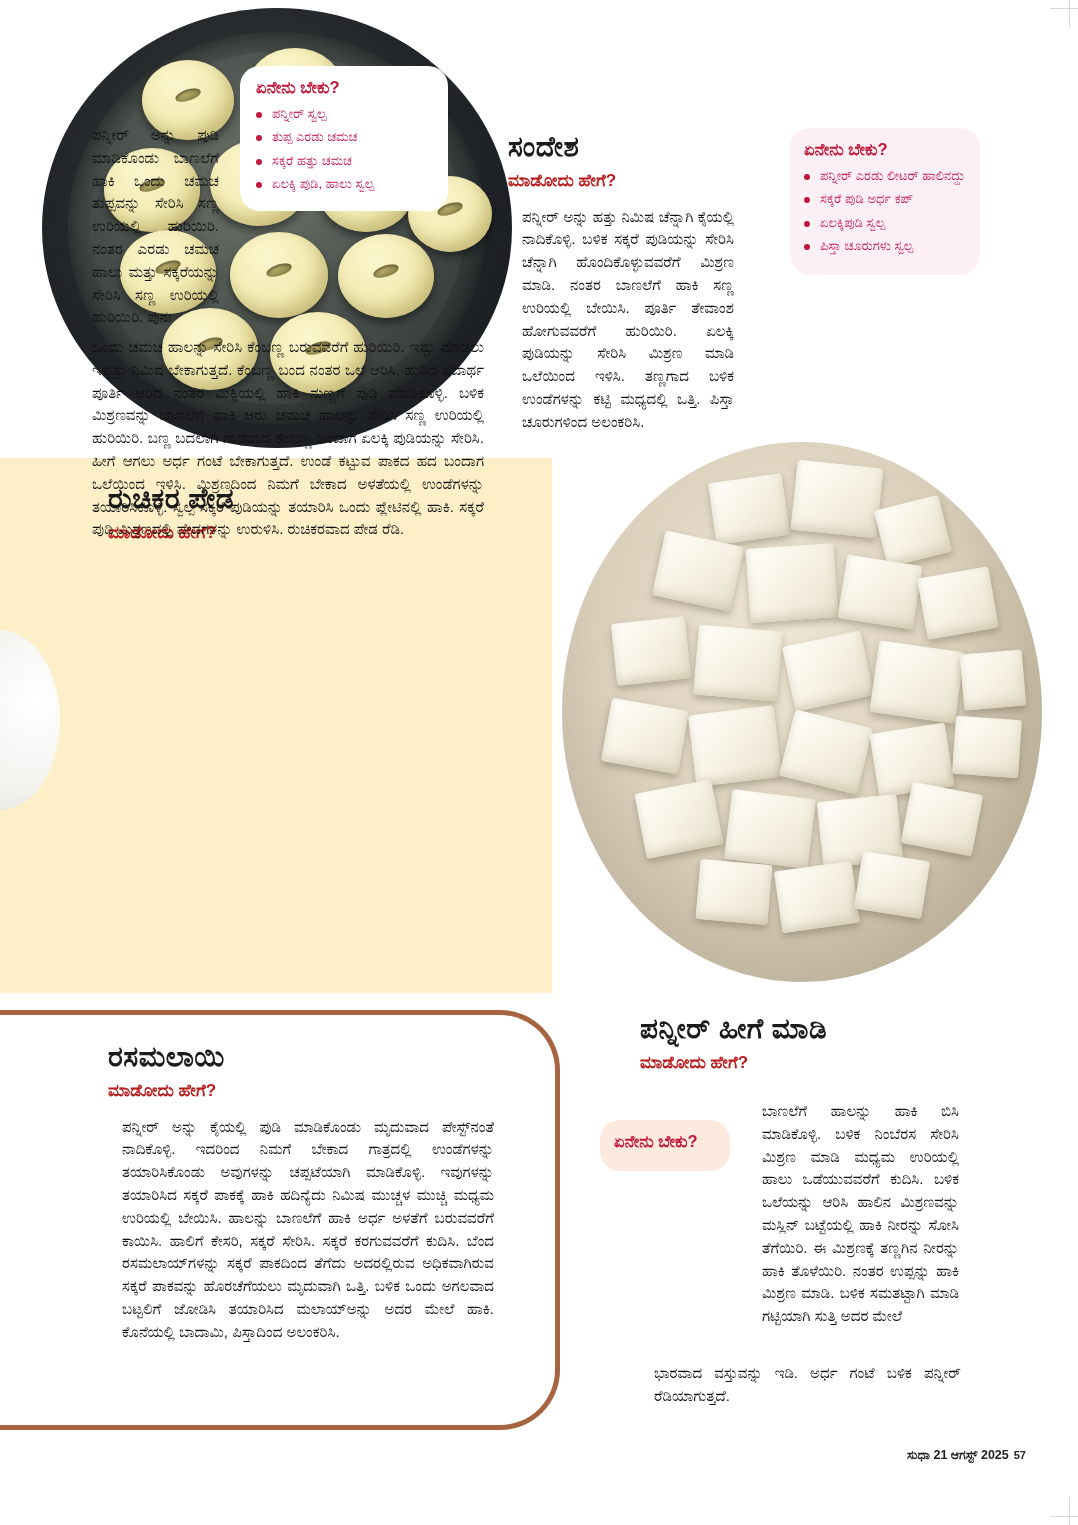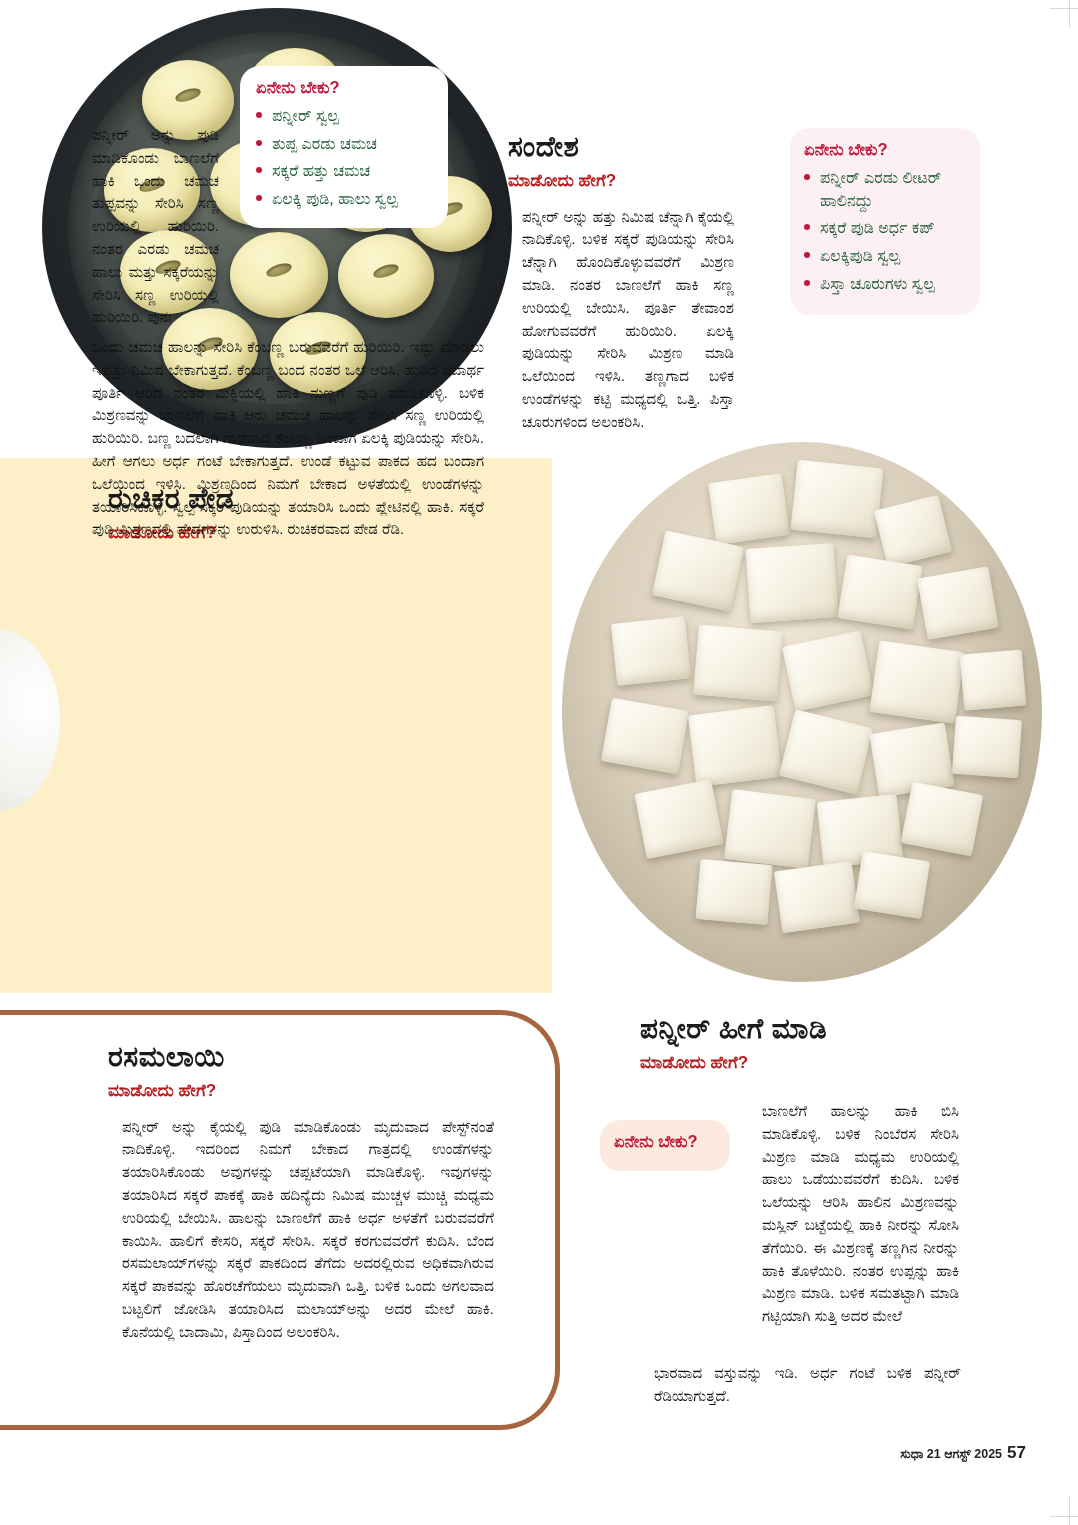--- a/index.html
+++ b/index.html
@@ -45,23 +45,23 @@
   .ing-title {
     font-size: 16.5px;
     font-weight: bold;
     color: #c0173a;
     margin: 0 0 8px 0;
   }
   .ing-list { list-style: none; margin: 0; padding: 0; }
   .ing-list li {
     position: relative;
     padding-left: 16px;
-    font-size: 16px;
+    font-size: 13px;
     line-height: 1.42;
-    color: #14532d;
+    color: #be185d;
     margin-bottom: 5px;
   }
   .ing-list li::before {
     content: "";
     position: absolute;
     left: 0; top: 7px;
     width: 6px; height: 6px;
     border-radius: 50%;
     background: #c0173a;
   }
@@ -170,21 +170,21 @@
   #pan-title { position: absolute; left: 640px; top: 1012px; width: 400px; }
   #pan-ings  { position: absolute; left: 600px; top: 1120px; width: 130px; background:#fdeadf; padding: 12px 12px 12px 14px; }
   #pan-col   { position: absolute; left: 748px; top: 1086px; width: 225px; }
   #pan-wide  { position: absolute; left: 640px; top: 1348px; width: 335px; }
 
   
   #footer {
     position: absolute; right: 52px; bottom: 62px;
     font-size: 12.5px; color: #222; font-weight: bold;
   }
-  #footer .pg { font-size: 17px; margin-left: 5px; text-align: center; }
+  #footer .pg { font-size: 11px; margin-left: 5px; text-align: center; }
 
   
   .edge-line { position: absolute; background: #d9d9d9; }
 </style>
 </head>
 <body>
 
 <div class="page">
 
   <div id="photo-sandesh">

